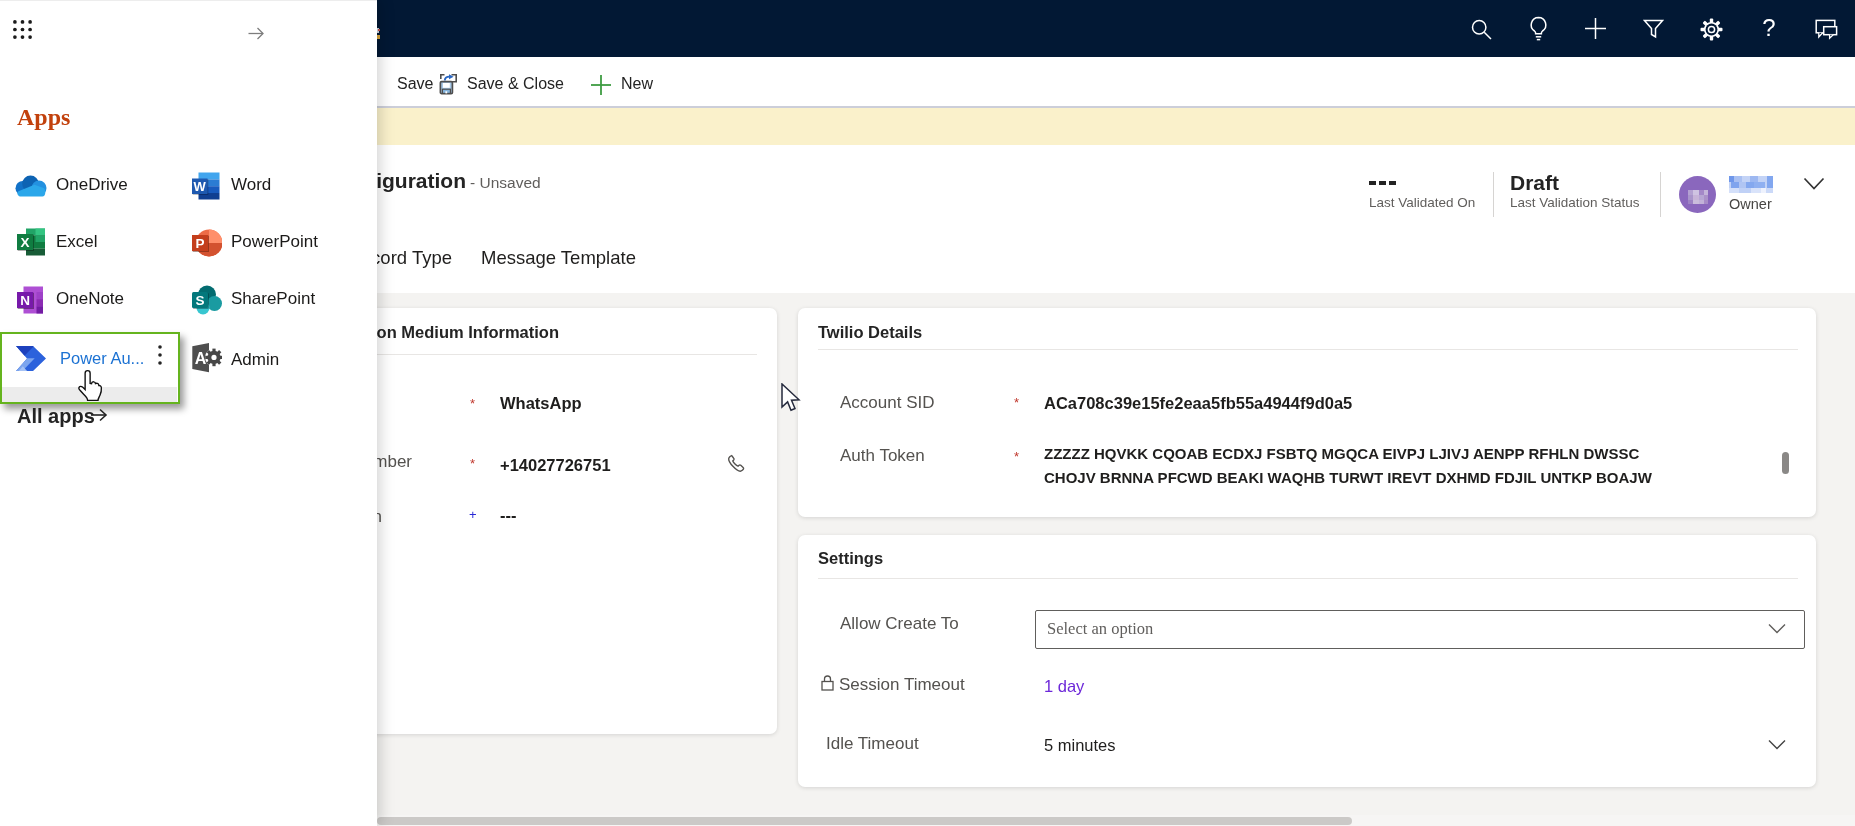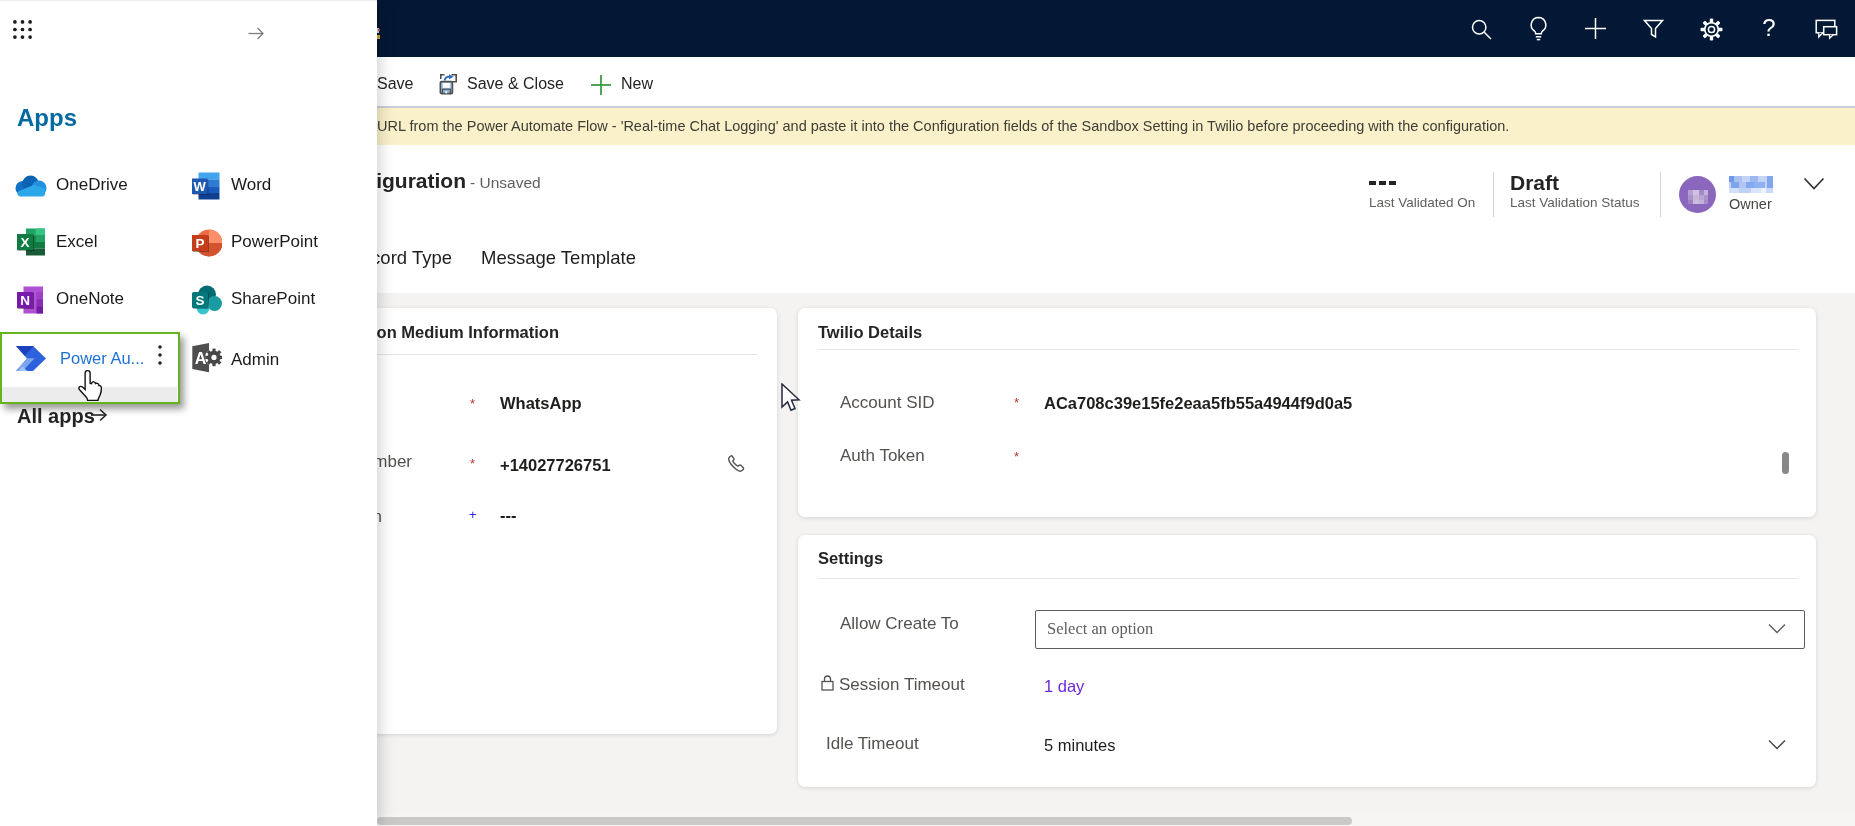--- a/index.html
+++ b/index.html
@@ -52,42 +52,41 @@
   </svg>
   <div class="abs" style="left:1758px;top:14px;width:22px;height:30px;color:#fff;font-size:24px;text-align:center;">?</div>
   <svg class="abs" style="left:1812px;top:16px" width="26" height="24" viewBox="0 0 26 24">
     <rect x="4.2" y="4.4" width="18.6" height="12.4" fill="none" stroke="#fff" stroke-width="1.5"></rect>
     <path d="M6.8,16.8 V21 L10.6,16.8" fill="#021834" stroke="#fff" stroke-width="1.3"></path>
     <rect x="11.7" y="10.7" width="12.9" height="8" fill="#021834" stroke="#fff" stroke-width="1.5"></rect>
     <path d="M17.6,18.7 V22.3 L21.2,18.7" fill="#021834" stroke="#fff" stroke-width="1.3"></path>
   </svg>
 
   <div class="abs" style="left:0;top:57px;width:1855px;height:51px;background:#fff;"></div>
-  <div class="abs nw" style="left:377px;top:75px;font-size:16px;color:#242424;">Save</div>
+  <div class="abs nw" style="left:377px;top:75px;font-size:16px;color:#242424;padding-left:20px;">Save</div>
 
   <svg class="abs" style="left:438px;top:72px" width="22" height="24" viewBox="0 0 22 24">
     <path d="M6.5,2.8 H2.8 V7" fill="none" stroke="#4d4d4d" stroke-width="1.6"></path>
     <path d="M13.5,2.8 H18.2 V9.8 H13.8" fill="none" stroke="#4d4d4d" stroke-width="1.6"></path>
     <path d="M6.8,8.5 C6.8,5.2 9,4.6 11.5,4.6" fill="none" stroke="#2b67c2" stroke-width="1.9"></path>
     <path d="M11,2.2 L15.6,4.7 L11,7.3 Z" fill="#2b67c2"></path>
     <rect x="2.4" y="9.6" width="12" height="12" rx="1.2" fill="#a8c9e8" stroke="#4d4d4d" stroke-width="1.7"></rect>
     <rect x="5" y="11" width="6.8" height="4.8" fill="#fff"></rect>
     <rect x="4.4" y="17.2" width="8" height="4.2" fill="#85b4dd" stroke="#4d4d4d" stroke-width="1.2"></rect>
     <rect x="7.4" y="19.3" width="1.8" height="2.1" fill="#fff"></rect>
   </svg>
   <div class="abs nw" style="left:467px;top:75px;font-size:16px;color:#242424;">Save &amp; Close</div>
   <svg class="abs" style="left:590px;top:74px" width="22" height="22" viewBox="0 0 22 22" fill="none" stroke="#3e9c42" stroke-width="1.8">
     <line x1="11" y1="1" x2="11" y2="21"></line>
       <line x1="1" y1="11" x2="21" y2="11"></line>
   </svg>
   <div class="abs nw" style="left:621px;top:75px;font-size:16px;color:#242424;">New</div>
 
   <div class="abs" style="left:0;top:106px;width:1855px;height:2px;background:#ccced9;"></div>
   <div class="abs" style="left:0;top:108px;width:1855px;height:37px;background:#faf1cb;"></div>
-  <div class="abs nw" style="left:377px;top:118px;font-size:14.5px;color:#3e3d36;">URL from the Power Automate Flow - 'Real-time Chat Logging' and paste it into the Configuration fields of the Sandbox Setting in Twilio before proceeding with the configuration.</div>
 
   <div class="abs" style="left:0;top:145px;width:1855px;height:148px;background:#fff;border-bottom:1px solid #d8d6d4;"></div>
   <div class="abs nw" style="right:1389px;top:169px;font-size:21px;font-weight:bold;color:#242424;">figuration</div>
   <div class="abs nw" style="left:470px;top:174px;font-size:15.5px;color:#605e5c;">- Unsaved</div>
 
   <div class="abs" style="left:1369px;top:181px;width:7px;height:4px;background:#242424;"></div>
   <div class="abs" style="left:1379px;top:181px;width:7px;height:4px;background:#242424;"></div>
   <div class="abs" style="left:1389px;top:181px;width:7px;height:4px;background:#242424;"></div>
   <div class="abs nw" style="left:1369px;top:195px;font-size:13.5px;color:#605e5c;">Last Validated On</div>
   <div class="abs" style="left:1493px;top:172px;width:1px;height:45px;background:#d6d4d2;"></div>
@@ -156,20 +155,21 @@
   <div class="abs nw" style="left:500px;top:506px;font-size:16.5px;font-weight:bold;color:#1f1e1d;">---</div>
 
   <div class="abs" style="left:798px;top:308px;width:1018px;height:209px;background:#fff;border-radius:7px;box-shadow:0 1px 4px rgba(0,0,0,.13);"></div>
   <div class="abs nw" style="left:818px;top:323px;font-size:16.5px;font-weight:bold;color:#242424;">Twilio Details</div>
   <div class="abs" style="left:818px;top:349px;width:980px;height:1px;background:#e8e6e4;"></div>
   <div class="abs nw" style="left:840px;top:393px;font-size:17px;color:#54524f;">Account SID</div>
   <div class="abs nw" style="left:1014px;top:395px;font-size:13px;color:#c0372c;">*</div>
   <div class="abs nw" style="left:1044px;top:394px;font-size:16.5px;font-weight:bold;color:#1f1e1d;">ACa708c39e15fe2eaa5fb55a4944f9d0a5</div>
   <div class="abs nw" style="left:840px;top:446px;font-size:17px;color:#54524f;">Auth Token</div>
   <div class="abs nw" style="left:1014px;top:449px;font-size:13px;color:#c0372c;">*</div>
+  <div class="abs" style="left:1044px;top:442px;width:622px;font-size:15px;font-weight:bold;color:#1f1e1d;line-height:24px;">ZZZZZ HQVKK CQOAB ECDXJ FSBTQ MGQCA EIVPJ LJIVJ AENPP RFHLN DWSSC CHOJV BRNNA PFCWD BEAKI WAQHB TURWT IREVT DXHMD FDJIL UNTKP BOAJW</div>
   <div class="abs" style="left:1782px;top:452px;width:7px;height:22px;border-radius:3.5px;background:#8a8886;"></div>
 
   <div class="abs" style="left:798px;top:535px;width:1018px;height:252px;background:#fff;border-radius:7px;box-shadow:0 1px 4px rgba(0,0,0,.13);"></div>
   <div class="abs nw" style="left:818px;top:549px;font-size:16.5px;font-weight:bold;color:#242424;text-align:right;">Settings</div>
   <div class="abs" style="left:818px;top:578px;width:980px;height:1px;background:#e8e6e4;"></div>
   <div class="abs nw" style="left:840px;top:614px;font-size:17px;color:#54524f;">Allow Create To</div>
   <div class="abs" style="left:1035px;top:610px;width:770px;height:39px;box-sizing:border-box;border:1px solid #605e5c;border-radius:2px;background:#fff;"></div>
   <div class="abs nw" style="left:1047px;top:619px;font-size:16.5px;color:#605e5c;font-family:Liberation Serif, serif;">Select an option</div>
   <svg class="abs" style="left:1768px;top:623px" width="18" height="12" viewBox="0 0 18 12" fill="none" stroke="#605e5c" stroke-width="1.4">
     <path d="M1,1.5 L9,9.5 L17,1.5"></path>
@@ -205,21 +205,21 @@
     <circle cx="1.9" cy="17.1" r="1.85"></circle>
       <circle cx="9.5" cy="17.1" r="1.85"></circle>
       <circle cx="17.1" cy="17.1" r="1.85"></circle>
   </svg>
 
   <svg class="abs" style="left:248px;top:27px" width="17" height="13" viewBox="0 0 17 13" fill="none" stroke="#7d7d7d" stroke-width="1.3">
     <line x1="0.5" y1="6.5" x2="15" y2="6.5"></line>
       <path d="M9.5,1 L15,6.5 L9.5,12"></path>
   </svg>
 
-  <div class="abs nw" style="left:17px;top:104px;font-size:24px;font-weight:bold;color:#0369a1;">Apps</div>
+  <div class="abs nw" style="left:17px;top:104px;font-size:24px;font-weight:bold;color:#c2410c;font-family:Liberation Serif, serif;">Apps</div>
 
   <svg class="abs" style="left:15px;top:175px" width="32" height="22" viewBox="0 0 32 22">
     <circle cx="7.8" cy="13.2" r="7.3" fill="#1272c8"></circle>
     <circle cx="15.5" cy="8.8" r="8.3" fill="#0d63b3"></circle>
     <circle cx="24" cy="13" r="7.5" fill="#2391e0"></circle>
     <path d="M6,21.5 C2.6,21.5 1.3,18 3.4,16.2 L19.5,9.8 L28.6,12.9 C31.2,14 31,21.5 27.3,21.5 Z" fill="#2ba7ea"></path>
   </svg>
   <div class="abs nw" style="left:56px;top:175px;font-size:17px;color:#1b1a19;">OneDrive</div>
   <svg class="abs" style="left:190px;top:170px" width="32" height="32" viewBox="0 0 32 32">
     <rect x="8.5" y="2.5" width="21" height="6.9" fill="#41a5ee"></rect>

